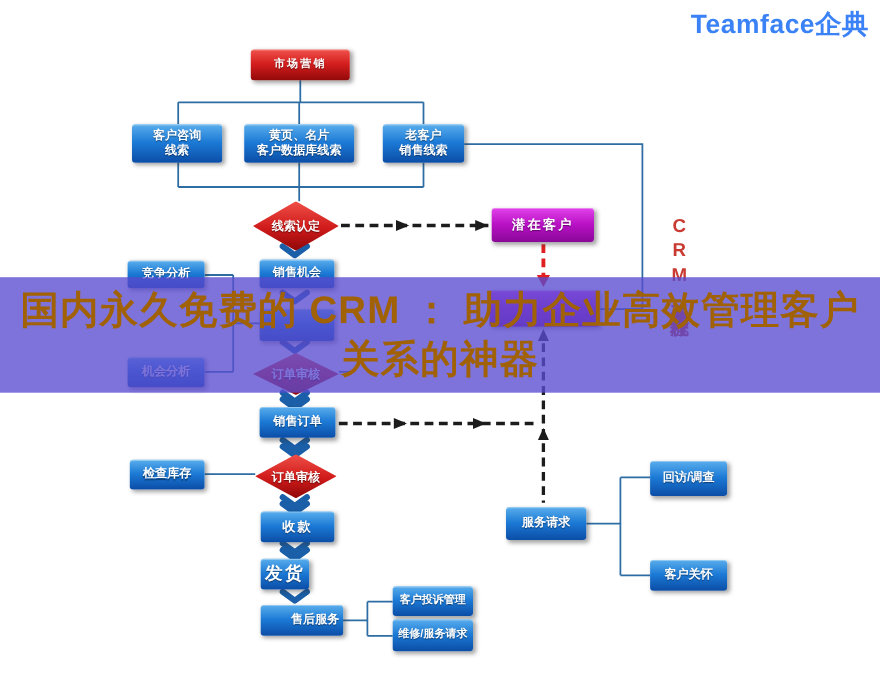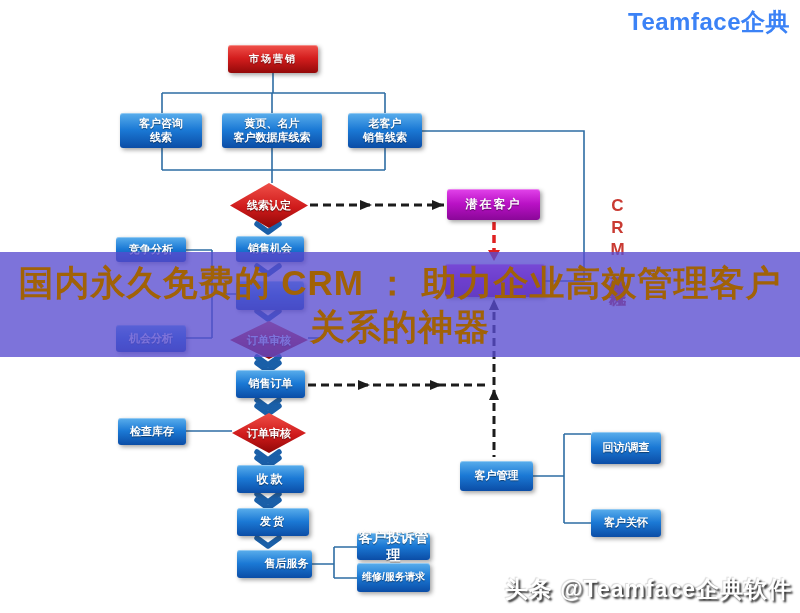--- a/index.html
+++ b/index.html
@@ -159,48 +159,47 @@
     <span>检查库存</span>
   </div>
 
   <div class="diamond" style="left:232px;top:413px;width:74px;height:40px;">
     <span>订单审核</span>
   </div>
 
   <div class="node" style="left:237px;top:465px;width:67px;height:28px;font-size:12px;letter-spacing:2px;">
     <span>收款</span>
   </div>
-  <div class="node" style="left:237px;top:508px;width:72px;height:28px;font-size:11px;letter-spacing:2px;">
+  <div class="node" style="left:237px;top:508px;width:44px;height:28px;font-size:16px;letter-spacing:2px;">
     <span>发货</span>
   </div>
   <div class="node" style="left:237px;top:550px;width:51px;height:28px;padding-left:24px;">
     <span>售后服务</span>
   </div>
 
-  <div class="node" style="left:357px;top:533px;width:73px;height:27px;font-size:14px;">
+  <div class="node" style="left:357px;top:533px;width:73px;height:27px;font-size:10px;">
     <span>客户投诉管理</span>
   </div>
   <div class="node" style="left:357px;top:563px;width:73px;height:29px;font-size:10px;">
     <span>维修/服务请求</span>
   </div>
 
   <div class="node" style="left:460px;top:461px;width:73px;height:30px;">
-    <span>客户管理</span>
-  </div>
-  <div class="node" style="left:591px;top:432px;width:70px;height:32px;">
+    <span>服务请求</span>
+  </div>
+  <div class="node" style="left:591px;top:419px;width:70px;height:32px;">
     <span>回访/调查</span>
   </div>
   <div class="node" style="left:591px;top:509px;width:70px;height:28px;">
     <span>客户关怀</span>
   </div>
 
   <div id="side-caption">CRM系统业务流程</div>
 
   <div id="overlay-banner">
     <div class="t">国内永久免费的 CRM ： 助力企业高效管理客户</div>
     <div class="t">关系的神器</div>
   </div>
 
   <div id="brand-logo">Teamface企典</div>
 
-  <div id="footer-credit">头条 @Teamface企典软件</div>
 
 </div>
 
 </body></html>

